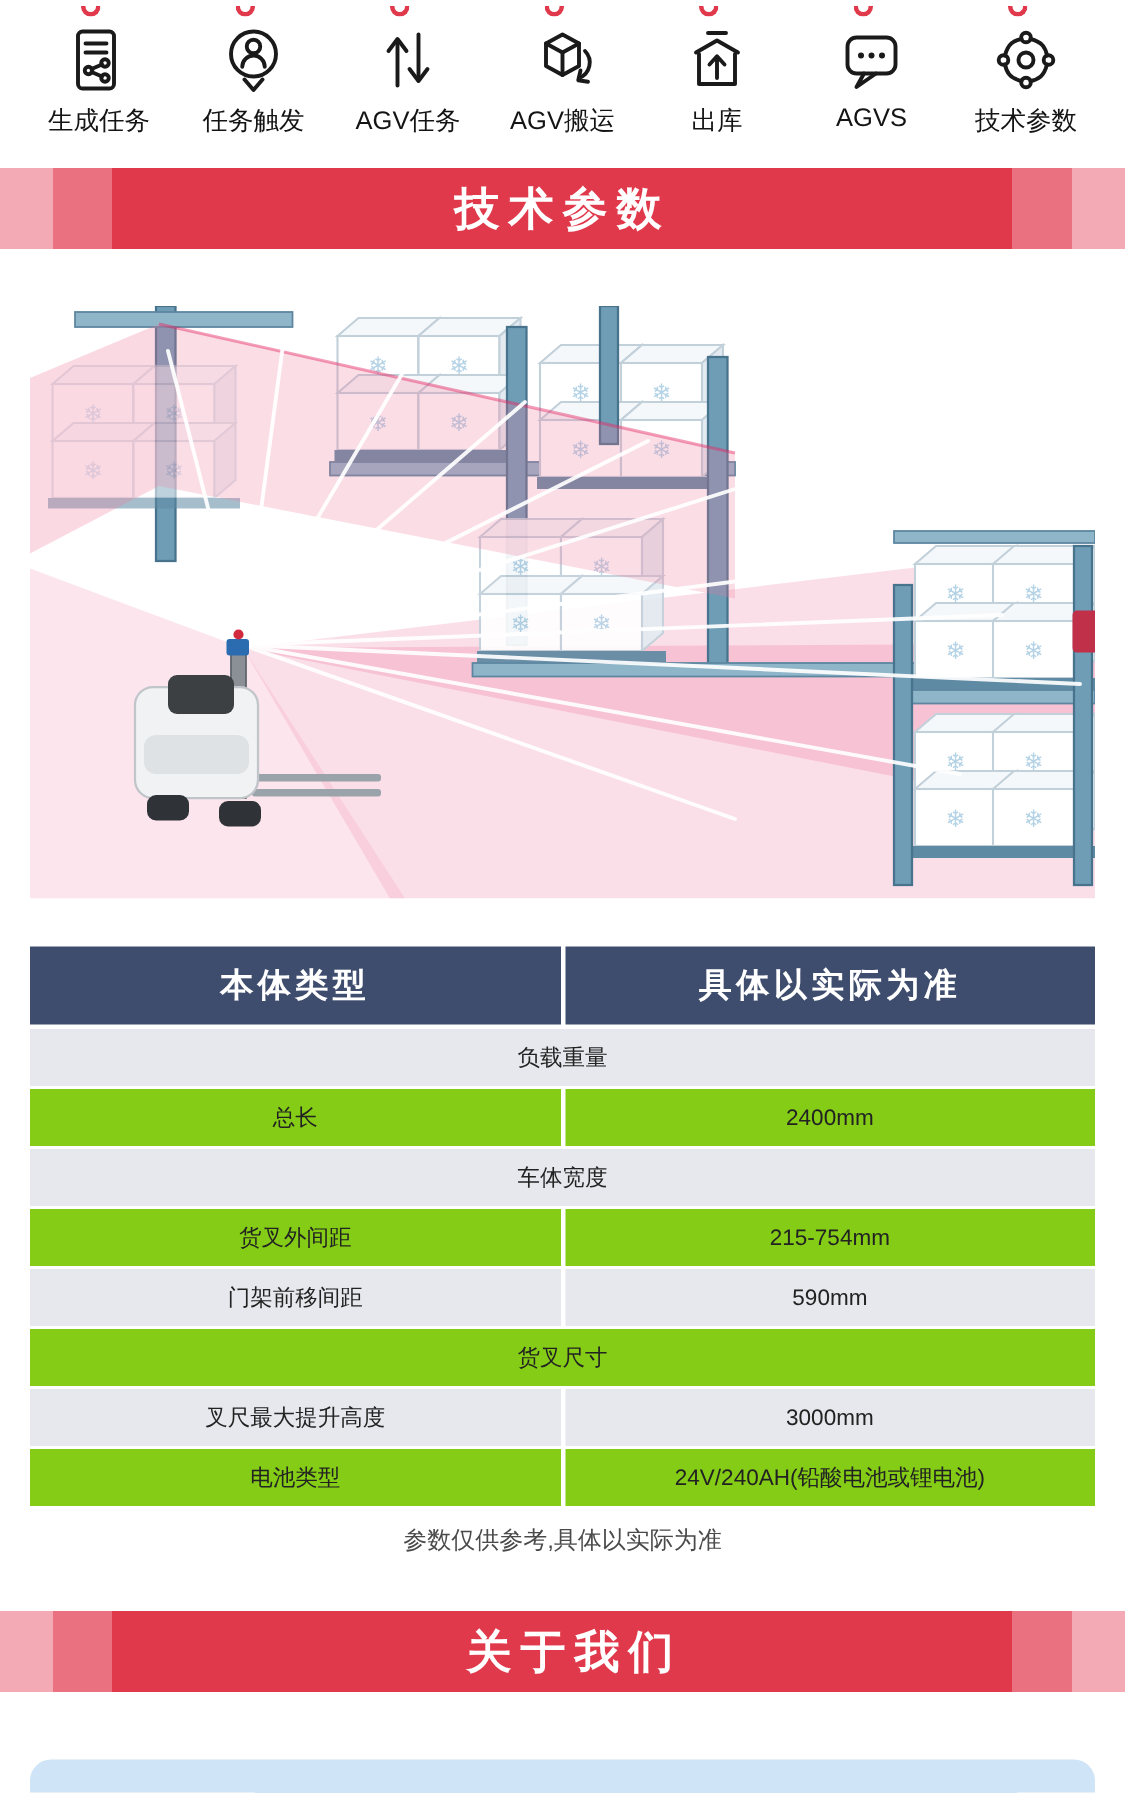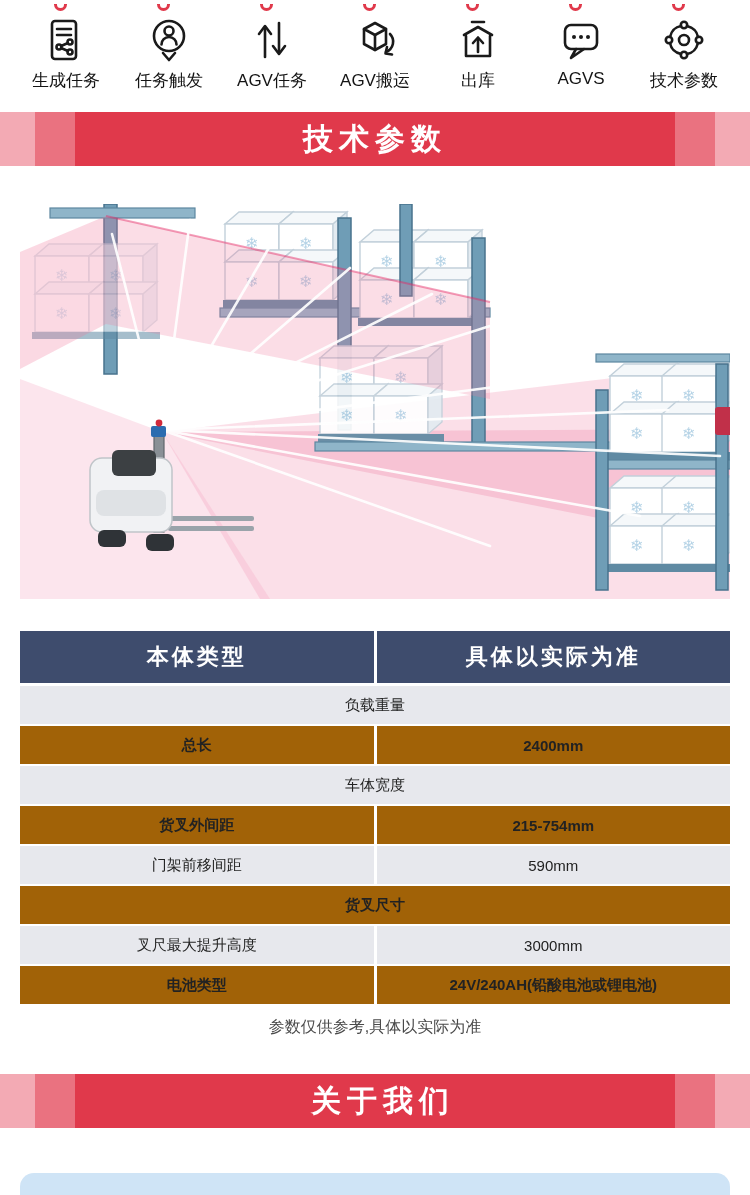--- a/index.html
+++ b/index.html
@@ -31,21 +31,21 @@
   
   .spec-table { margin:32px 20px 0; background:#fff; }
   .thead, .tr { display:flex; gap:3px; }
   .thead { margin-bottom:3px; }
   .th { flex:1; height:52px; background:#3e4c6d; color:#fff; font-size:22px; font-weight:bold;
     display:flex; align-items:center; justify-content:center; letter-spacing:3px; }
   .tr { margin-bottom:2px; }
   .td { flex:1; height:38px; display:flex; align-items:center; justify-content:center;
     font-size:15px; color:#222; }
   .row-a .td { background:#e7e8ed; }
-  .row-b .td { background:#a16207;font-weight:bold; }
+  .row-b .td { background:#84cc16; }
   .note { text-align:center; font-size:16px; color:#4a4a4a; margin-top:13px; }
 
   
   .footer-card { margin:45px 20px 0; height:70px; background:#cfe4f6; border-radius:14px 14px 0 0; }
 </style>
 </head>
 <body>
 
 <div class="nav-row">
 

